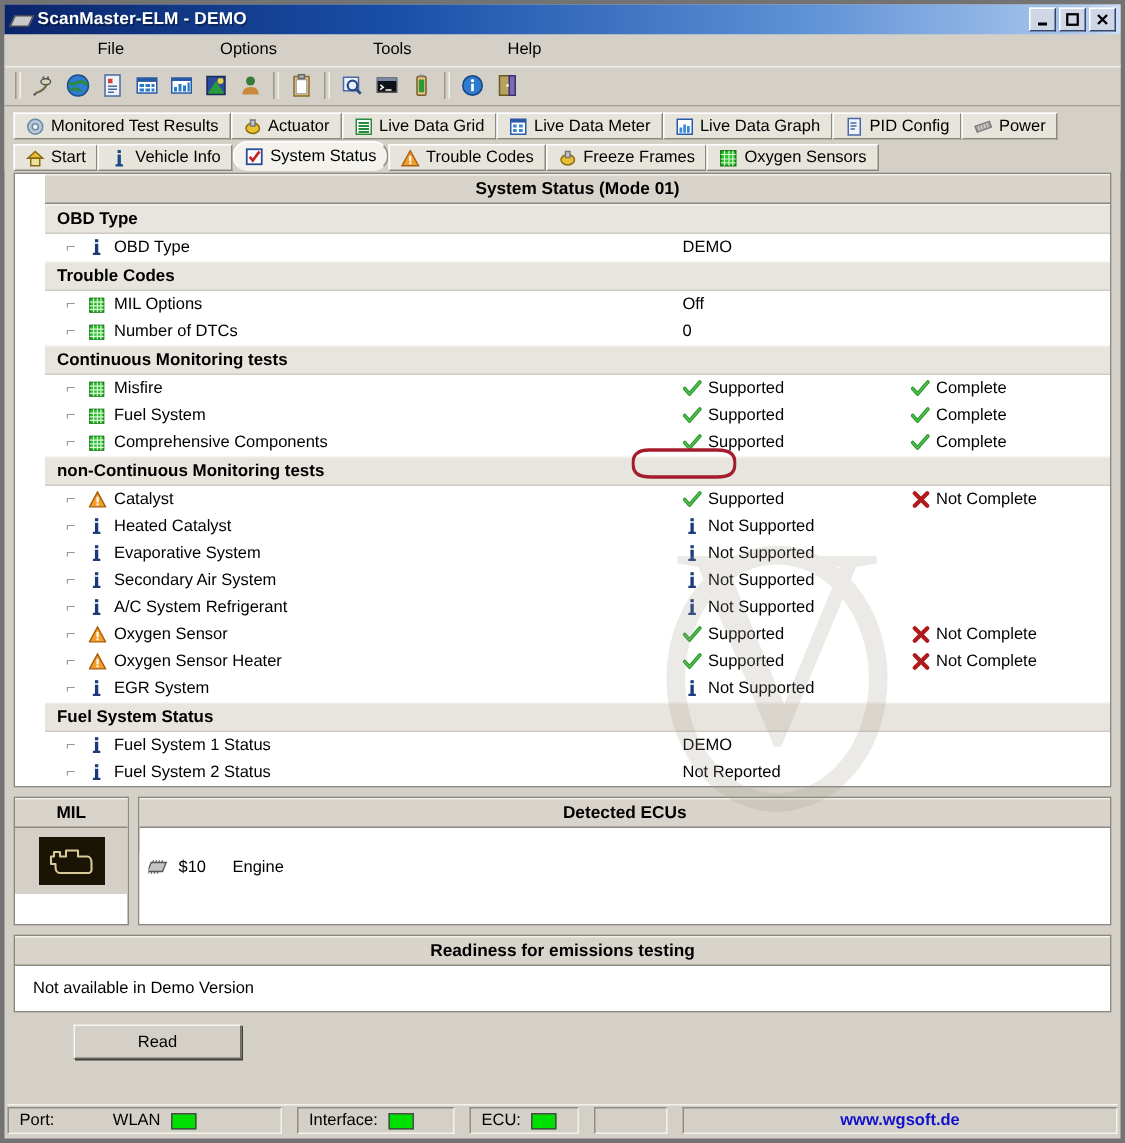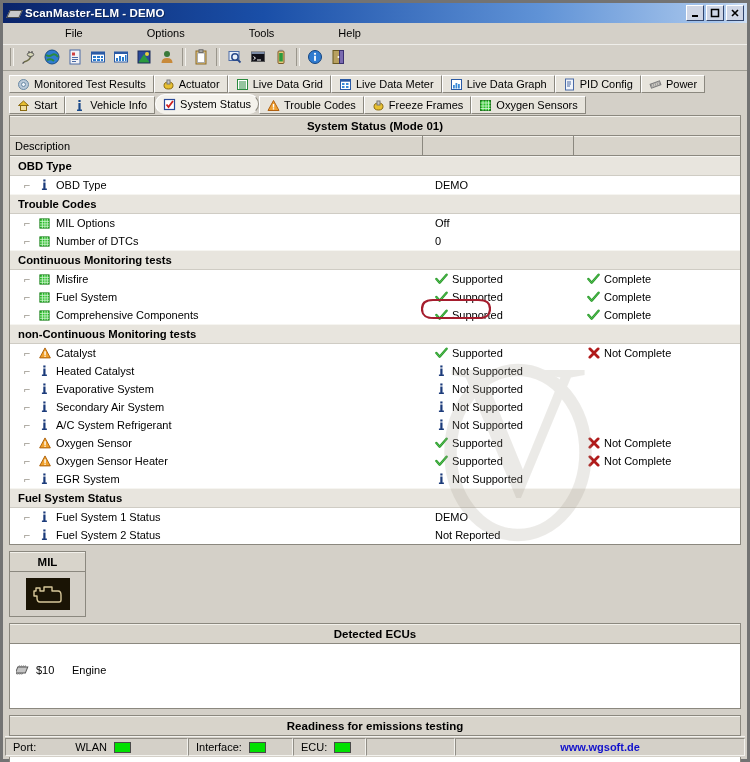--- a/index.html
+++ b/index.html
@@ -77,20 +77,21 @@
     font-weight:normal;
     position:relative;z-index:2;border-radius:10px;
   }
   .tab svg{display:block;flex:none;}
   
   .panel{
     margin:0 6px;
     background:#fff;
     border:1px solid #8b887f;
     box-sizing:border-box;
+    padding-left:20px;
   }
   .panel-title{
     height:19px;display:flex;align-items:center;justify-content:center;
     background:#d8d4cb;font-weight:bold;font-size:11.5px;
     border-bottom:1px solid #8b887f;
     box-shadow:inset 0 1px 0 #f2f0ea;
   }
   .grid-head{
     display:flex;height:19px;background:#d8d4cb;
     border-bottom:1px solid #8b887f;
@@ -138,21 +139,21 @@
     position:absolute;left:390px;top:200px;
     width:250px;height:250px;pointer-events:none;z-index:1;
     opacity:.20;
   }
   
   .demo-oval{
     position:absolute;left:418px;top:183px;width:70px;height:22px;
     z-index:5;pointer-events:none;
   }
   
-  .mid{display:flex;gap:6px;margin:6px 6px 0 6px;flex-direction:column;}
+  .mid{display:flex;gap:6px;margin:6px 6px 0 6px;}
   .mil-box{
     width:77px;background:#fff;border:1px solid #8b887f;box-sizing:border-box;
   }
   .box-title{
     height:19px;display:flex;align-items:center;justify-content:center;
     background:#d8d4cb;font-weight:bold;font-size:11.5px;
     border-bottom:1px solid #8b887f;box-shadow:inset 0 1px 0 #f2f0ea;
   }
   .mil-body{height:44px;display:flex;align-items:center;justify-content:center;background:#d4d0c8;}
   .mil-lamp{width:44px;height:32px;background:#1a1405;display:flex;align-items:center;justify-content:center;}
@@ -169,20 +170,21 @@
     width:110px;height:21px;background:#d4d0c8;
     border:1px solid #f6f5f1;border-right-color:#6e6b63;border-bottom-color:#6e6b63;
     display:flex;align-items:center;justify-content:center;font-size:11px;
     box-shadow:1px 1px 0 #3e3c36;
   }
   
   .statusbar{
     position:absolute;left:2px;right:2px;bottom:2px;height:20px;
     display:flex;align-items:center;background:#d4d0c8;
     border-top:1px solid #f3f2ee;
+    gap:10px;
   }
   .sb-cell{
     height:18px;display:flex;align-items:center;gap:7px;
     padding:0 7px;box-sizing:border-box;
     border:1px solid #908d85;border-right-color:#f3f2ee;border-bottom-color:#f3f2ee;
     font-size:11px;
   }
   .led{width:15px;height:9px;background:#00e000;border:1px solid #4a4a4a;}
   .sb-fill{flex:1;height:18px;border:1px solid #908d85;border-right-color:#f3f2ee;border-bottom-color:#f3f2ee;box-sizing:border-box;}
   .sb-url{
@@ -455,25 +457,20 @@
 
   <div class="panel-outer">
 
     <svg class="watermark" viewBox="0 0 100 100">
       <text x="50" y="72" font-family="Liberation Serif, serif" font-size="76" fill="#a09a8c" text-anchor="middle">V</text>
       <ellipse cx="50" cy="55" rx="27" ry="33" fill="none" stroke="#a09a8c" stroke-width="5"></ellipse>
     </svg>
 
     <div class="panel">
       <div class="panel-title">System Status (Mode 01)</div>
-      <div class="grid-head">
-        <div class="gh c0">Description</div>
-        <div class="gh c1"></div>
-        <div class="gh c2"></div>
-      </div>
       <div class="rows" id="rows-host">
           <div class="grp">OBD Type</div>
           <div class="row">
             <div class="c-desc">
               <span class="treeline">⌐</span>
               <span class="ricon">
                 <svg width="11" height="12" viewBox="0 0 11 13">
                   <rect x="4.2" y="0.5" width="2.4" height="2.2" fill="#1a3a7a"></rect>
                   <rect x="4.2" y="3.8" width="2.4" height="7" fill="#1a3a7a"></rect>
                   <rect x="2.7" y="10.3" width="5.4" height="1.6" fill="#1a3a7a"></rect>

